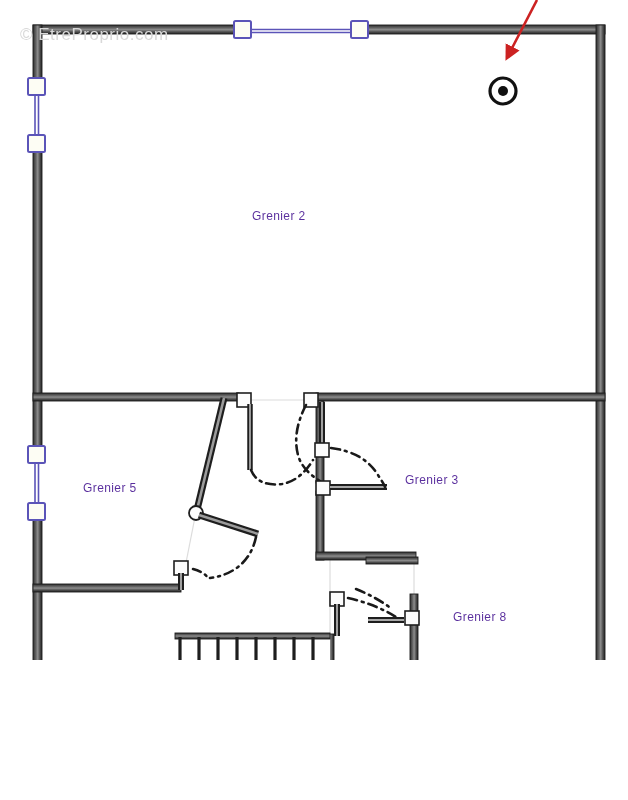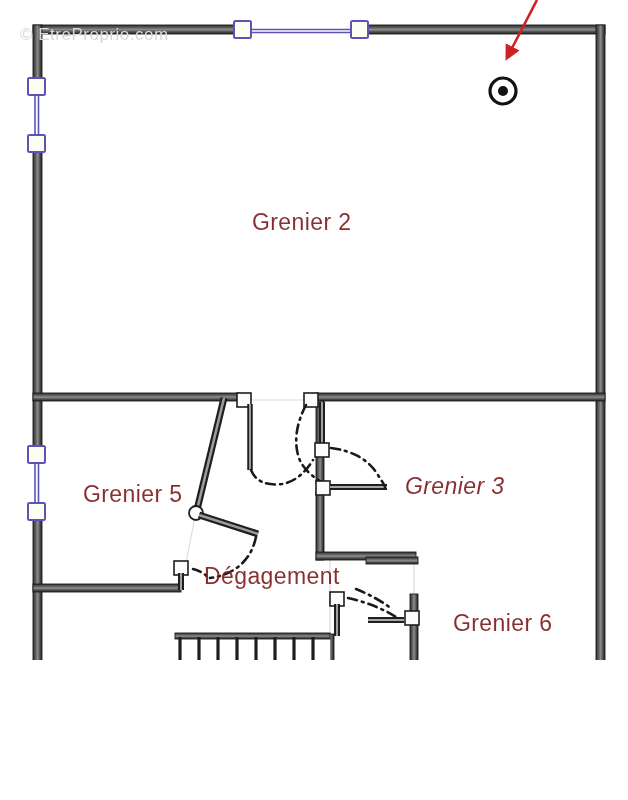--- a/index.html
+++ b/index.html
@@ -19,23 +19,23 @@
   #floorplan-svg {
     position: absolute;
     left: 0;
     top: 0;
     width: 628px;
     height: 800px;
     display: block;
   }
   .room-label {
     position: absolute;
-    color: #7f1d1d;
+    color: #4c1d95;
     font-family: "Liberation Sans", sans-serif;
-    font-size: 23px;
+    font-size: 12px;
     font-weight: 400;
     letter-spacing: 0.4px;
     white-space: nowrap;
     opacity: 0.92;
     user-select: none;
   }
   .watermark {
     position: absolute;
     color: #d8d8d8;
     font-family: "Liberation Sans", sans-serif;
@@ -220,21 +220,20 @@
       <line x1="537" y1="0" x2="510" y2="52" stroke="#cc2222" stroke-width="2.6" marker-end="url(#redArrowHead)"></line>
     </g>
   </svg>
 
   <div class="watermark" style="left:20px; top:25px;">© EtreProprio.com</div>
 
   <div class="room-label" style="left:252px; top:209px;">Grenier 2</div>
 
   <div class="room-label" style="left:83px; top:481px;">Grenier 5</div>
 
-  <div class="room-label" style="left:405px; top:473px;font-style:italic;">Grenier 3</div>
-
-  <div class="room-label" style="left:204px; top:563px;">Dégagement</div>
-
-  <div class="room-label" style="left:453px; top:610px;">Grenier 6</div>
+  <div class="room-label" style="left:405px; top:473px;">Grenier 3</div>
+
+
+  <div class="room-label" style="left:453px; top:610px;">Grenier 8</div>
 
   <div class="room-label" style="left:341px; top:669px;">Wc</div>
 
 </div>
 
 </body></html>

